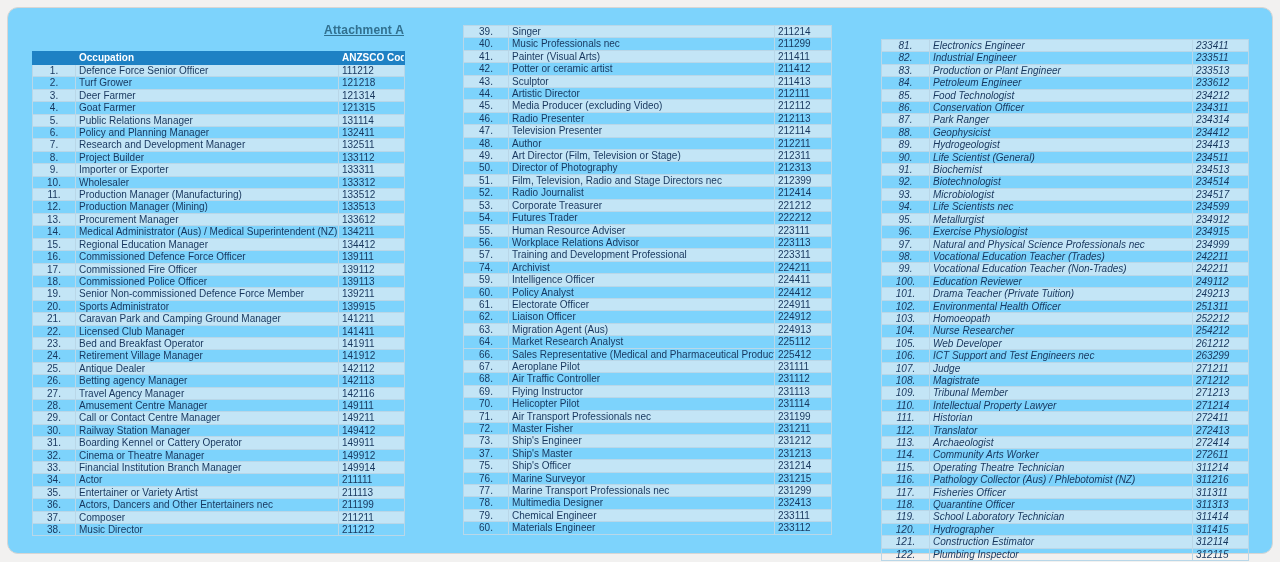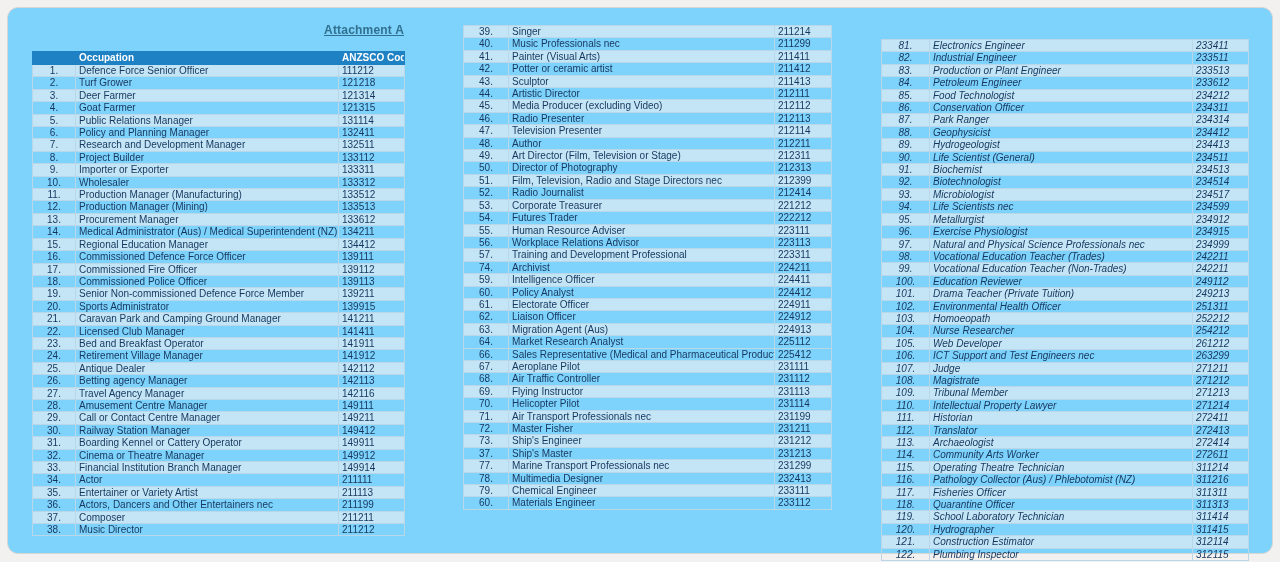--- a/index.html
+++ b/index.html
@@ -459,20 +459,30 @@
             <td class="n">73.</td>
             <td class="occ-name">Ship's Engineer</td>
             <td class="code">231212</td>
           </tr>
           <tr>
             <td class="n">37.</td>
             <td class="occ-name">Ship's Master</td>
             <td class="code">231213</td>
           </tr>
           <tr class="alt">
+            <td class="n">75.</td>
+            <td class="occ-name">Ship's Officer</td>
+            <td class="code">231214</td>
+          </tr>
+          <tr>
+            <td class="n">76.</td>
+            <td class="occ-name">Marine Surveyor</td>
+            <td class="code">231215</td>
+          </tr>
+          <tr class="alt">
             <td class="n">77.</td>
             <td class="occ-name">Marine Transport Professionals nec</td>
             <td class="code">231299</td>
           </tr>
           <tr>
             <td class="n">78.</td>
             <td class="occ-name">Multimedia Designer</td>
             <td class="code">232413</td>
           </tr>
           <tr class="alt">

